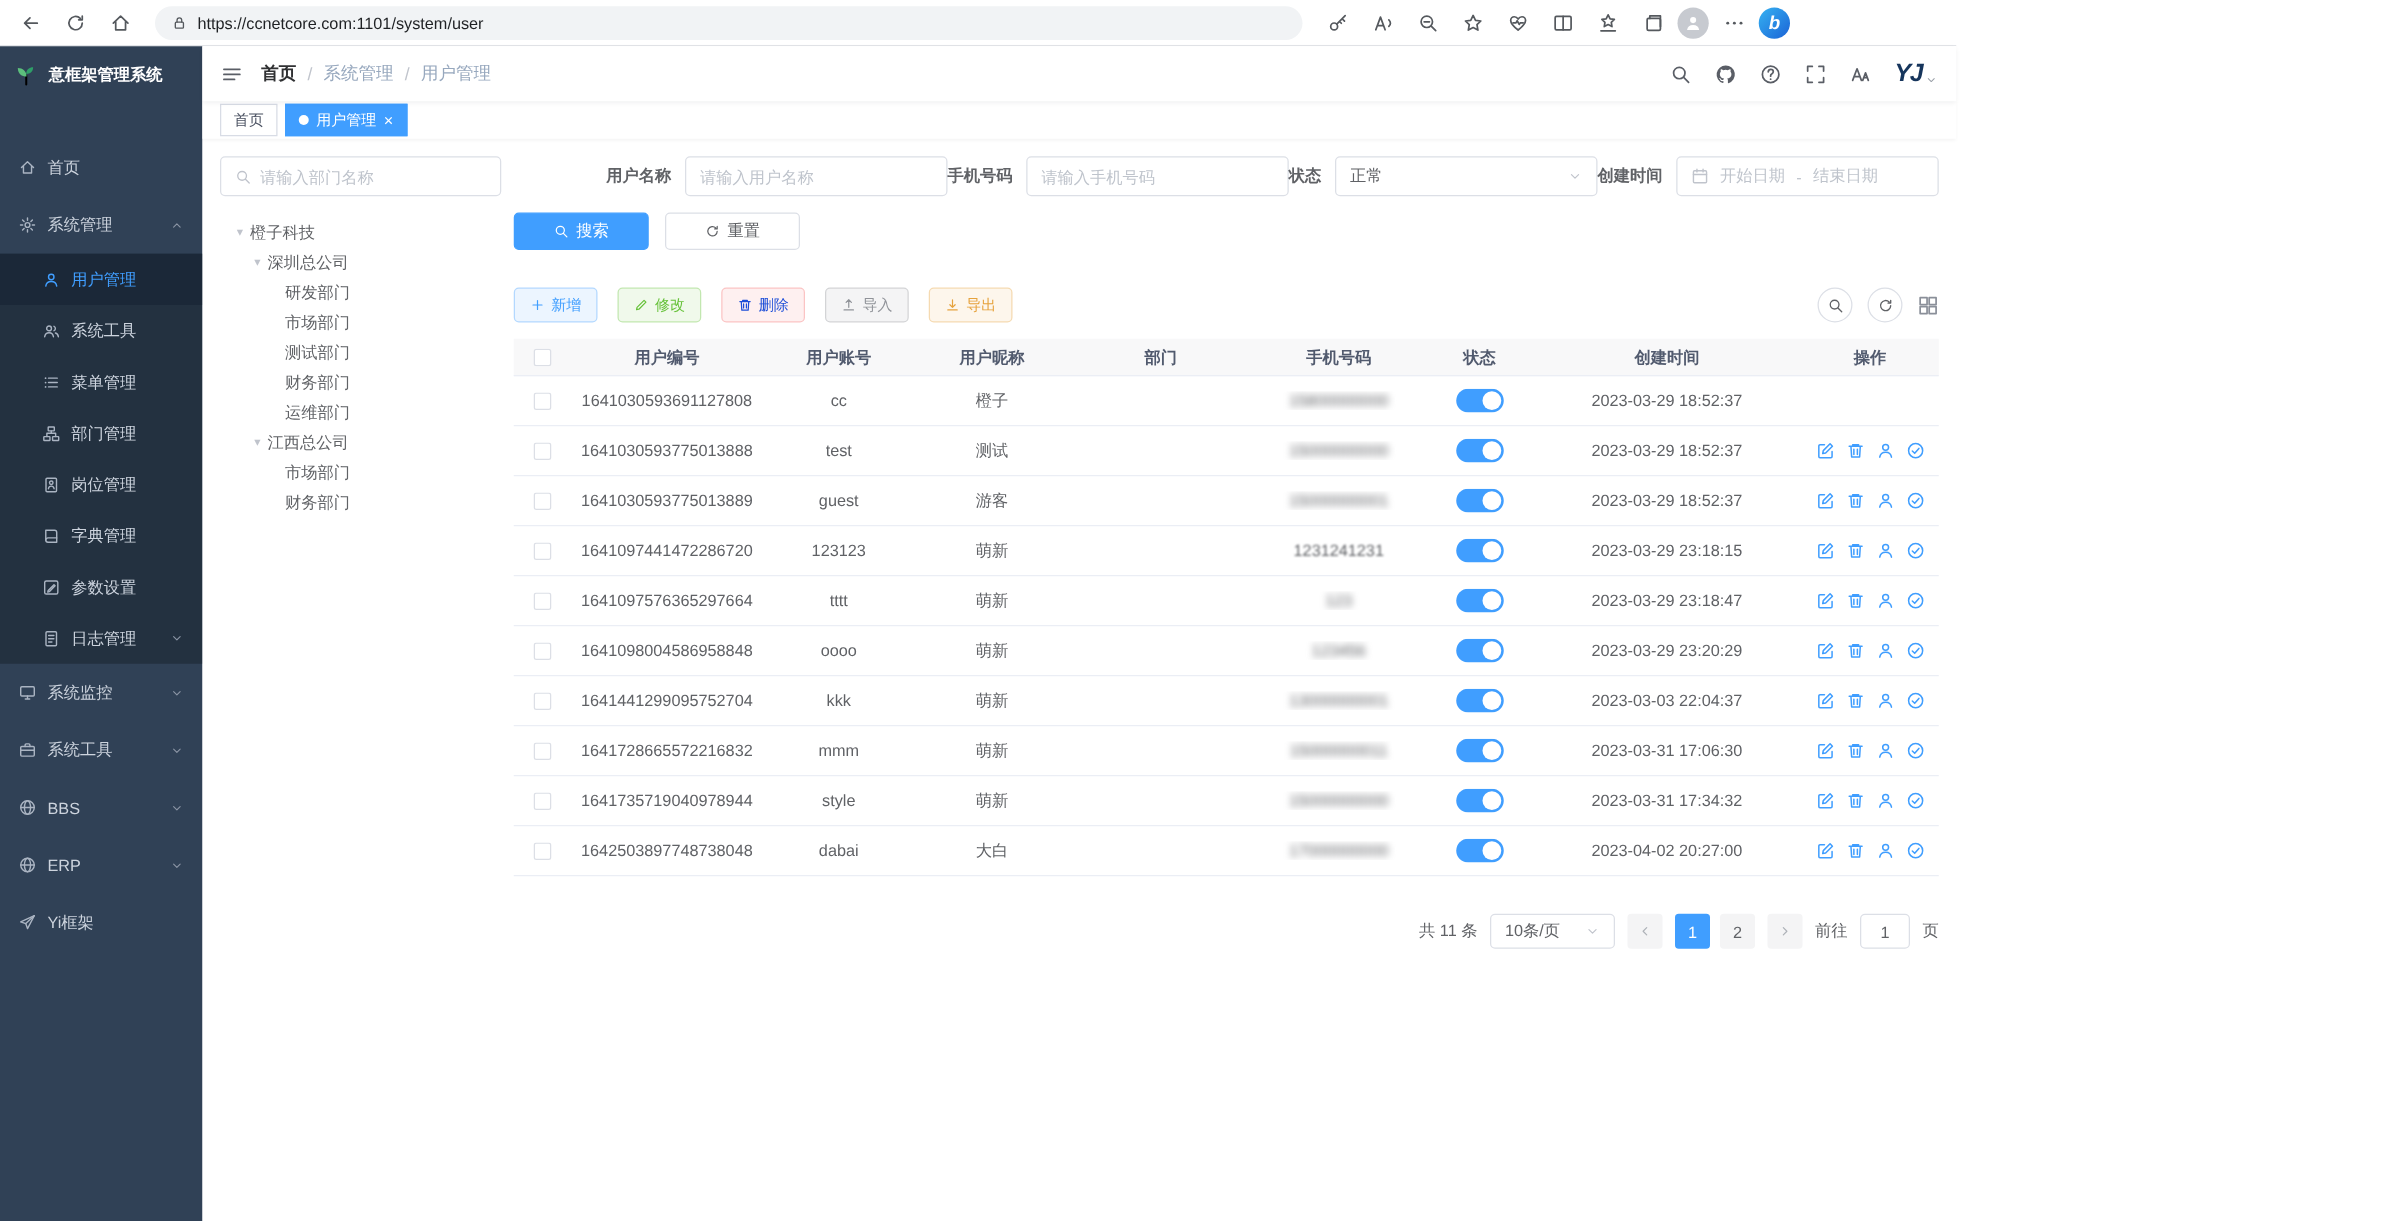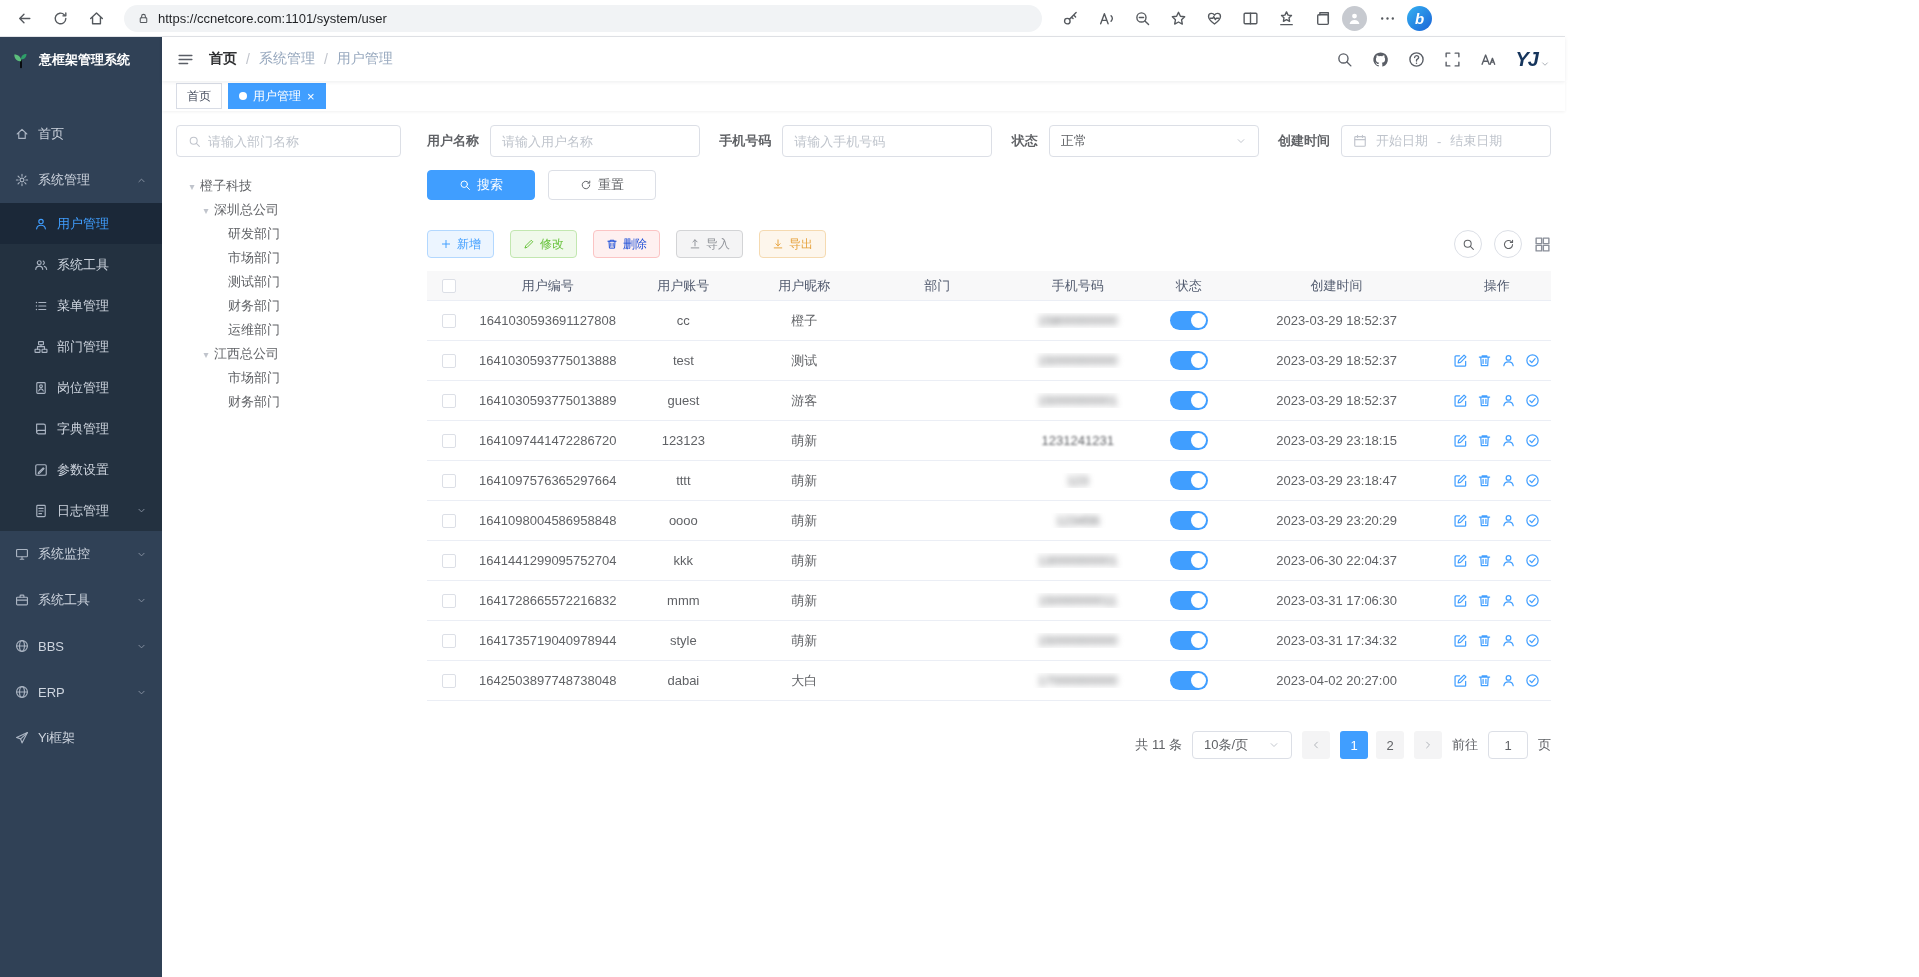--- a/index.html
+++ b/index.html
@@ -59,34 +59,34 @@
   
   .tabs{height:30px;display:flex;align-items:center;gap:6px;padding:0 14px;background:#fff;
     box-shadow:0 1px 3px rgba(0,0,0,.06);position:relative;z-index:2}
   .tab{height:26px;display:inline-flex;align-items:center;gap:6px;padding:0 10px;
     border:1px solid #d8dce5;background:#fff;color:#495060;font-size:12px;cursor:pointer}
   .tab.active{background:#409eff;border-color:#409eff;color:#fff}
   .tab .dot{width:8px;height:8px;border-radius:50%;background:#fff}
   .tab .x{font-size:13px;line-height:1}
 
   
-  .content{flex:1;display:flex;gap:26px;padding:14px 14px 0}
+  .content{flex:1;display:flex;gap:10px;padding:14px 14px 0}
   .treep{width:225px;flex:none}
   .inp{height:32px;border:1px solid #dcdfe6;border-radius:4px;background:#fff;
     display:flex;align-items:center;gap:7px;padding:0 11px}
   .inp input{border:none;outline:none;flex:1;min-width:0;font-size:13px;color:#606266;
     background:transparent;font-family:inherit}
   .inp input::placeholder{color:#bfc4cc}
   .sic{font-size:13px;color:#c0c4cc;display:flex}
   .tree{margin-top:17px;font-size:13px;color:#606266}
   .tnode{height:24px;display:flex;align-items:center;cursor:pointer;white-space:nowrap}
   .tnode .tc{width:16px;color:#c0c4cc;font-size:10px;text-align:center;flex:none}
 
   .panel{flex:1;display:flex;flex-direction:column;min-width:0}
-  .frow{display:flex;align-items:center;justify-content:space-between}
+  .frow{display:flex;align-items:center;justify-content:flex-end}
   .fgroup{display:flex;align-items:center;gap:11px}
   .flabel{font-size:13px;font-weight:bold;color:#606266;white-space:nowrap}
   .w210{width:210px}
   .sel{justify-content:space-between;cursor:pointer}
   .sel .val{font-size:13px;color:#606266}
   .caret{font-size:12px;color:#c0c4cc;display:flex}
   .dr .ph{font-size:13px;color:#bfc4cc}
   .dr{gap:9px;cursor:pointer}
   .dic{font-size:14px;color:#c0c4cc;display:flex}
 
@@ -111,21 +111,21 @@
     display:flex;align-items:center;justify-content:center;font-size:13px;cursor:pointer;background:#fff}
   .grid-btn{font-size:17px;color:#8a8f99;display:flex;cursor:pointer}
 
   
   .table{margin-top:13px}
   .tr{display:flex;align-items:center;border-bottom:1px solid #ebeef5}
   .tr.th{height:30px;background:#f8f8f9}
   .tr.row{height:40px}
   .cell{display:flex;align-items:center;justify-content:center;font-size:13px;color:#606266;
     overflow:hidden;white-space:nowrap}
-  .th .cell{font-weight:normal;color:#515a6e}
+  .th .cell{font-weight:bold;color:#515a6e}
   .c0{width:45px}.c1{width:155px}.c2{width:120px}.c3{width:125px}.c4{width:145px}
   .c5{width:140px}.c6{width:85px}.c7{width:215px}.c8{width:110px}
   .cb{width:14px;height:14px;border:1px solid #dcdfe6;border-radius:2px;background:#fff;cursor:pointer}
   .switch{width:38px;height:19px;border-radius:10px;background:#409eff;position:relative;cursor:pointer}
   .switch::after{content:"";position:absolute;right:2px;top:2px;width:15px;height:15px;
     border-radius:50%;background:#fff}
   .blur{filter:blur(3px);user-select:none}
   .semiblur{filter:blur(1px);user-select:none}
   .ops{display:flex;gap:9px}
   .opi{color:#409eff;font-size:15px;display:flex;cursor:pointer}
@@ -932,21 +932,21 @@
                   <div class="cell c1">1641441299095752704</div>
                   <div class="cell c2">kkk</div>
                   <div class="cell c3">萌新</div>
                   <div class="cell c4"></div>
                   <div class="cell c5">
                     <span class="blur">13000000001</span>
                   </div>
                   <div class="cell c6">
                     <span class="switch"></span>
                   </div>
-                  <div class="cell c7">2023-06-30 22:04:37</div>
+                  <div class="cell c7">2023-03-03 22:04:37</div>
                   <div class="cell c8">
                     <span class="ops">
                       <span class="opi" data-icon="edit-square">
                         <svg viewBox="0 0 16 16" fill="none" stroke="currentColor" stroke-width="1.3" stroke-linecap="round" stroke-linejoin="round" aria-hidden="true">
                           <path d="M13.5 8.8V13a1 1 0 0 1-1 1H3.2a1 1 0 0 1-1-1V4a1 1 0 0 1 1-1H7"></path>
                           <path d="M11.8 2.2l2 2L8 10l-2.5.5L6 8Z"></path>
                         </svg>
                       </span>
                       <span class="opi" data-icon="trash">
                         <svg viewBox="0 0 16 16" fill="none" stroke="currentColor" stroke-width="1.3" stroke-linecap="round" stroke-linejoin="round" aria-hidden="true">

